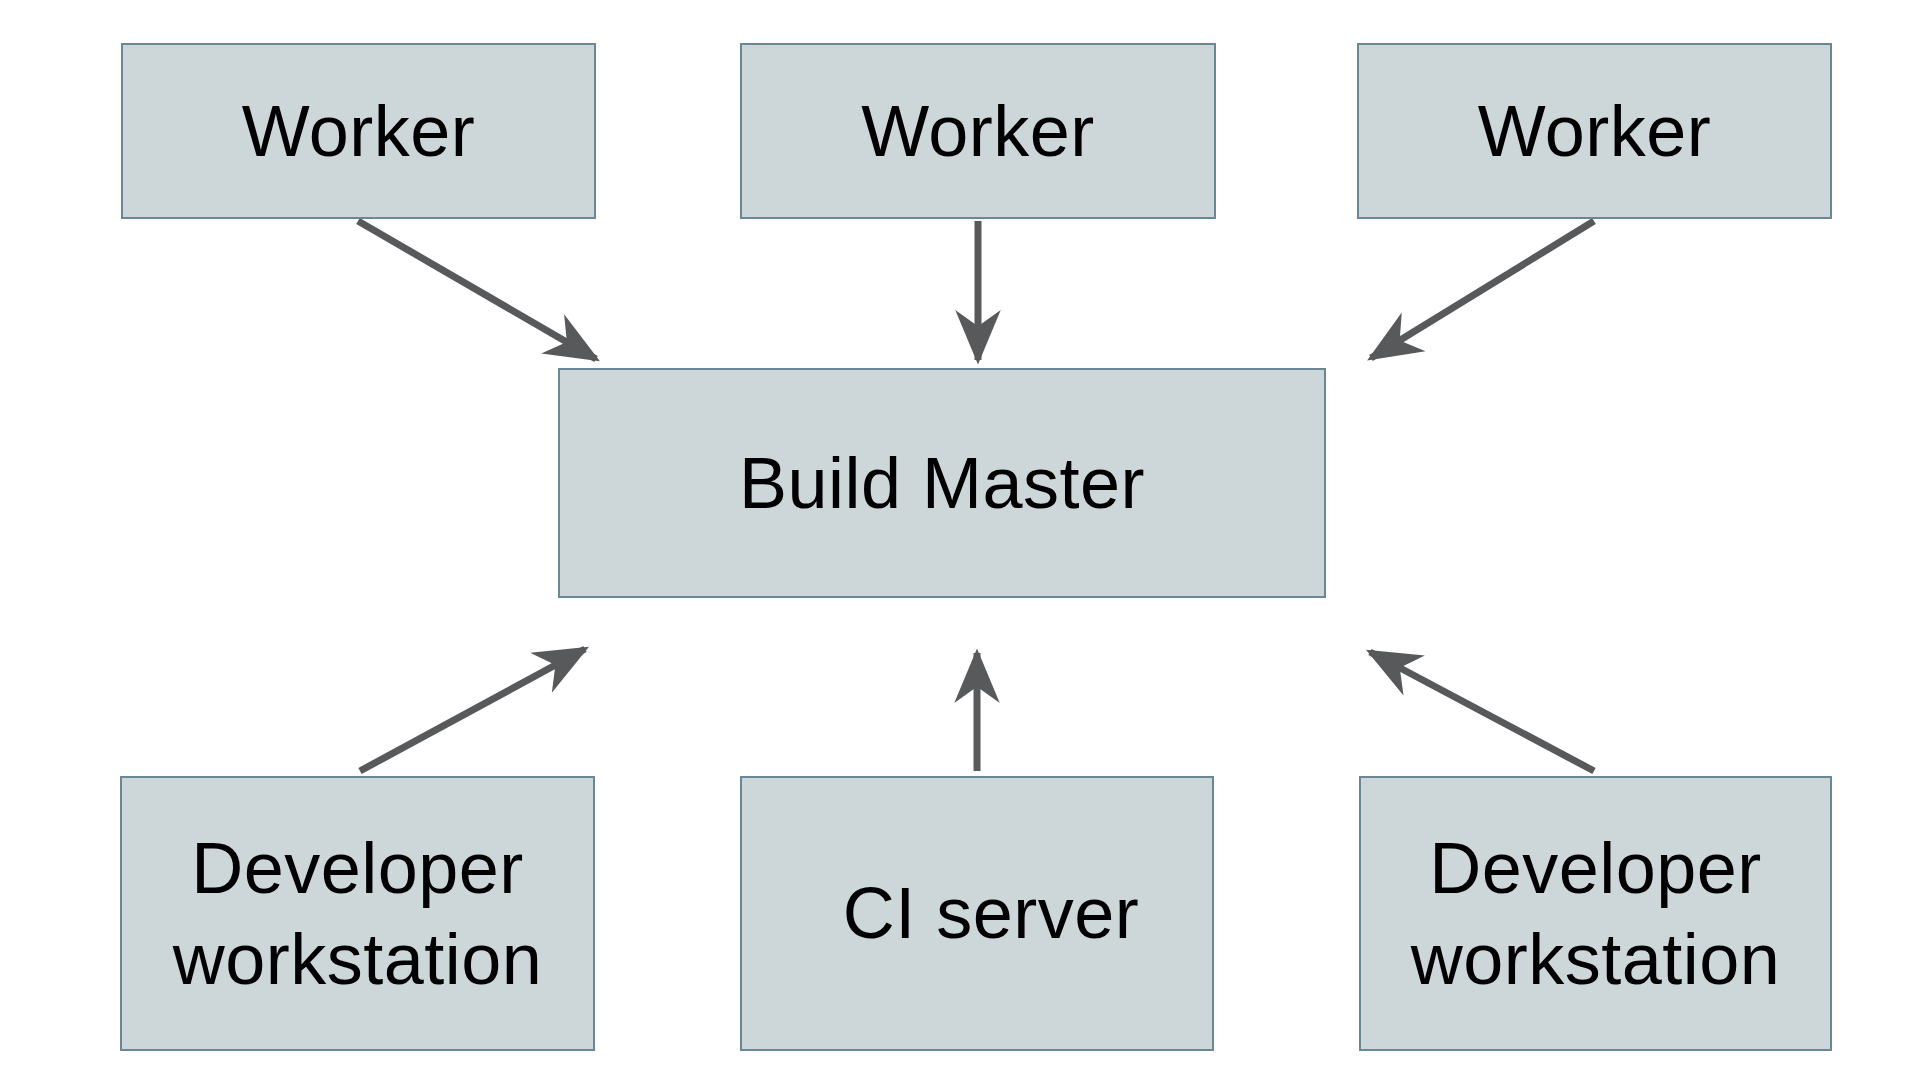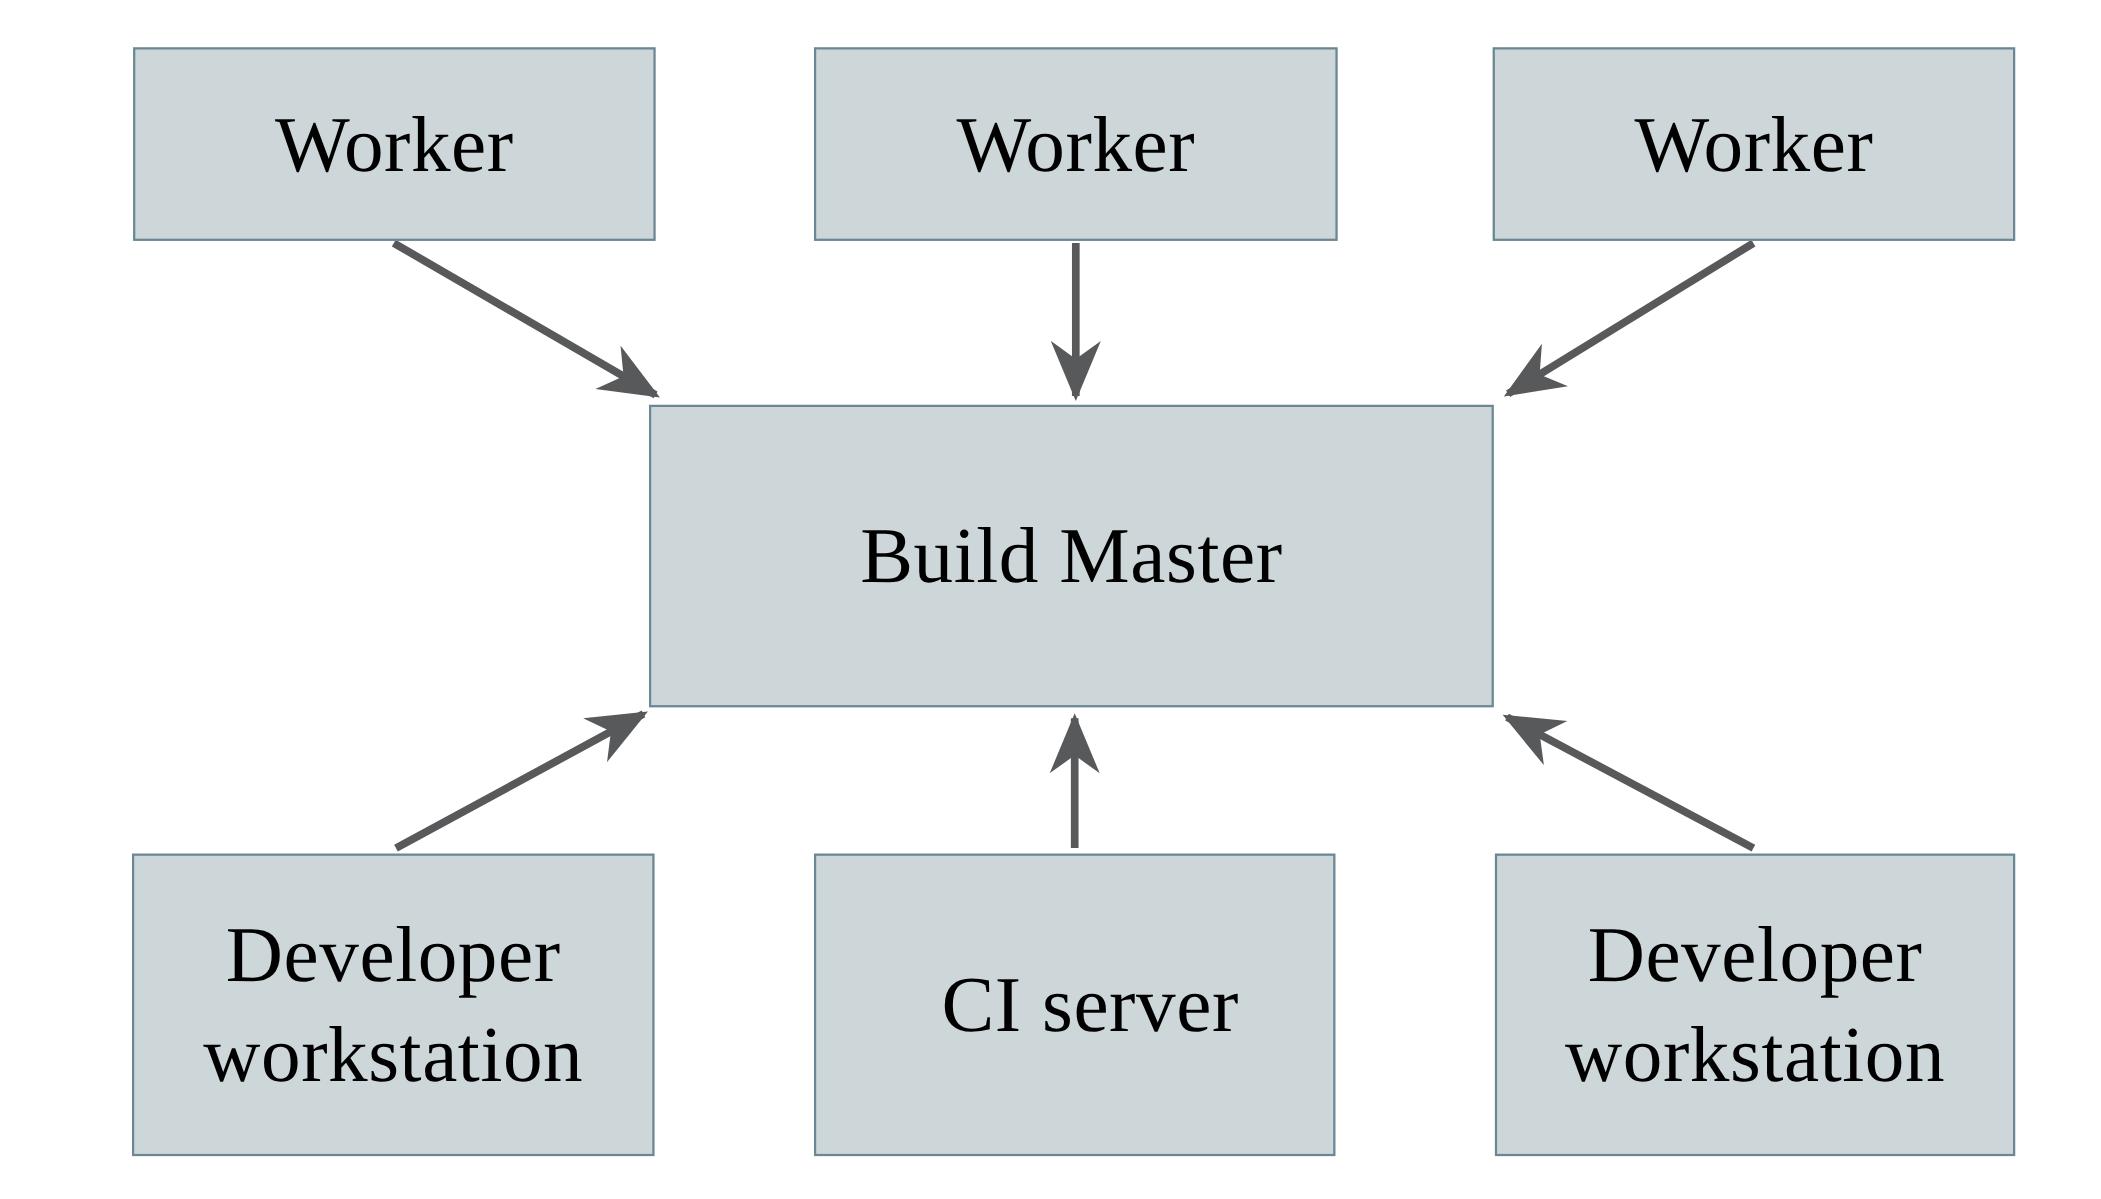--- a/index.html
+++ b/index.html
@@ -38,21 +38,20 @@
     justify-content: center;
     text-align: center;
     color: var(--text, #000000);
     font-size: 72px;
     line-height: 1.26;
     letter-spacing: 0.5px;
   }
   .node-label {
     display: block;
     padding: 0 18px;
-    font-family: Liberation Serif, serif;
   }
 </style>
 </head>
 <body>
 
 <div class="canvas" style="--bg: #ffffff; --node-fill: #cdd6d9; --node-border: #6b8794; --arrow: #58595b; --text: #000000;">
 
   <svg class="arrows-layer" viewBox="0 0 1910 1090" xmlns="http://www.w3.org/2000/svg">
     <defs>
       <marker id="dart" viewBox="0 0 12 10" refX="11" refY="5" markerWidth="8" markerHeight="6.5" orient="auto">
@@ -72,21 +71,21 @@
   </div>
 
   <div class="node" style="left:740px; top:43px; width:476px; height:176px;">
     <span class="node-label">Worker</span>
   </div>
 
   <div class="node" style="left:1357px; top:43px; width:475px; height:176px;">
     <span class="node-label">Worker</span>
   </div>
 
-  <div class="node" style="left:590px; top:368px; width:768px; height:275px;">
+  <div class="node" style="left:558px; top:368px; width:768px; height:230px;">
     <span class="node-label">Build Master</span>
   </div>
 
   <div class="node" style="left:120px; top:776px; width:475px; height:275px;">
     <span class="node-label">Developer workstation</span>
   </div>
 
   <div class="node" style="left:740px; top:776px; width:474px; height:275px;padding-left:28px;">
     <span class="node-label">CI server</span>
   </div>

